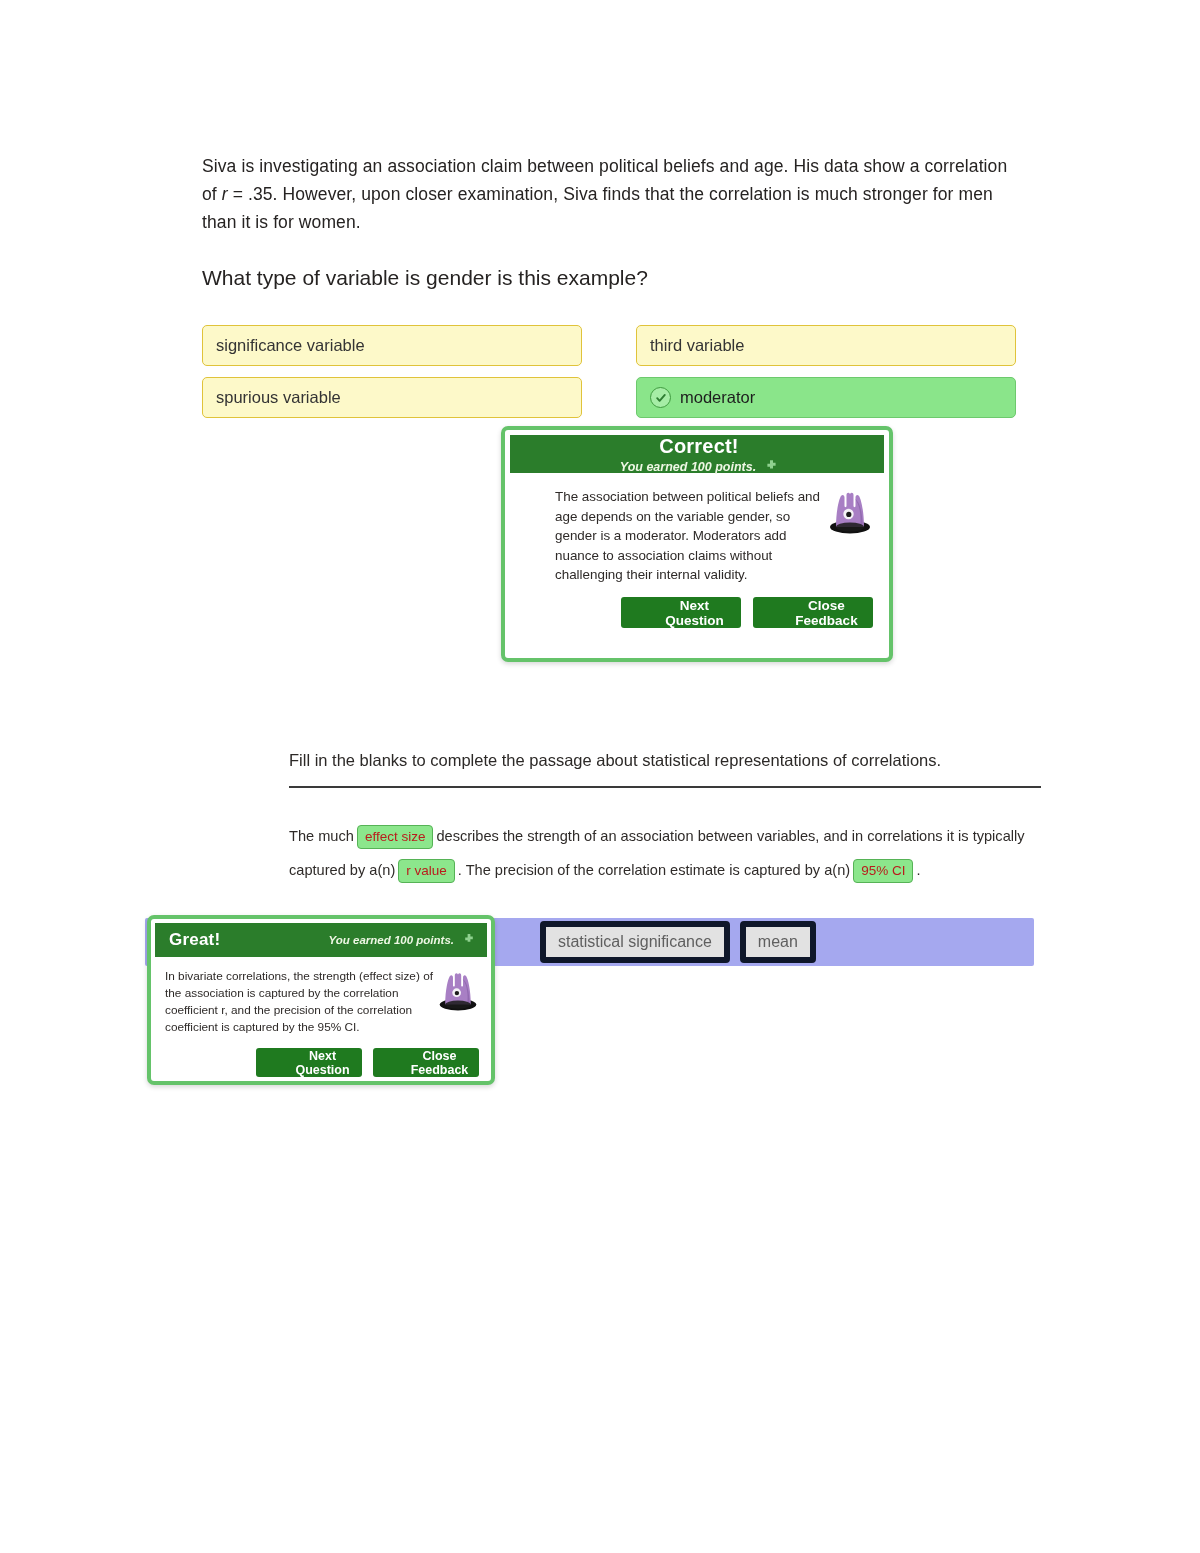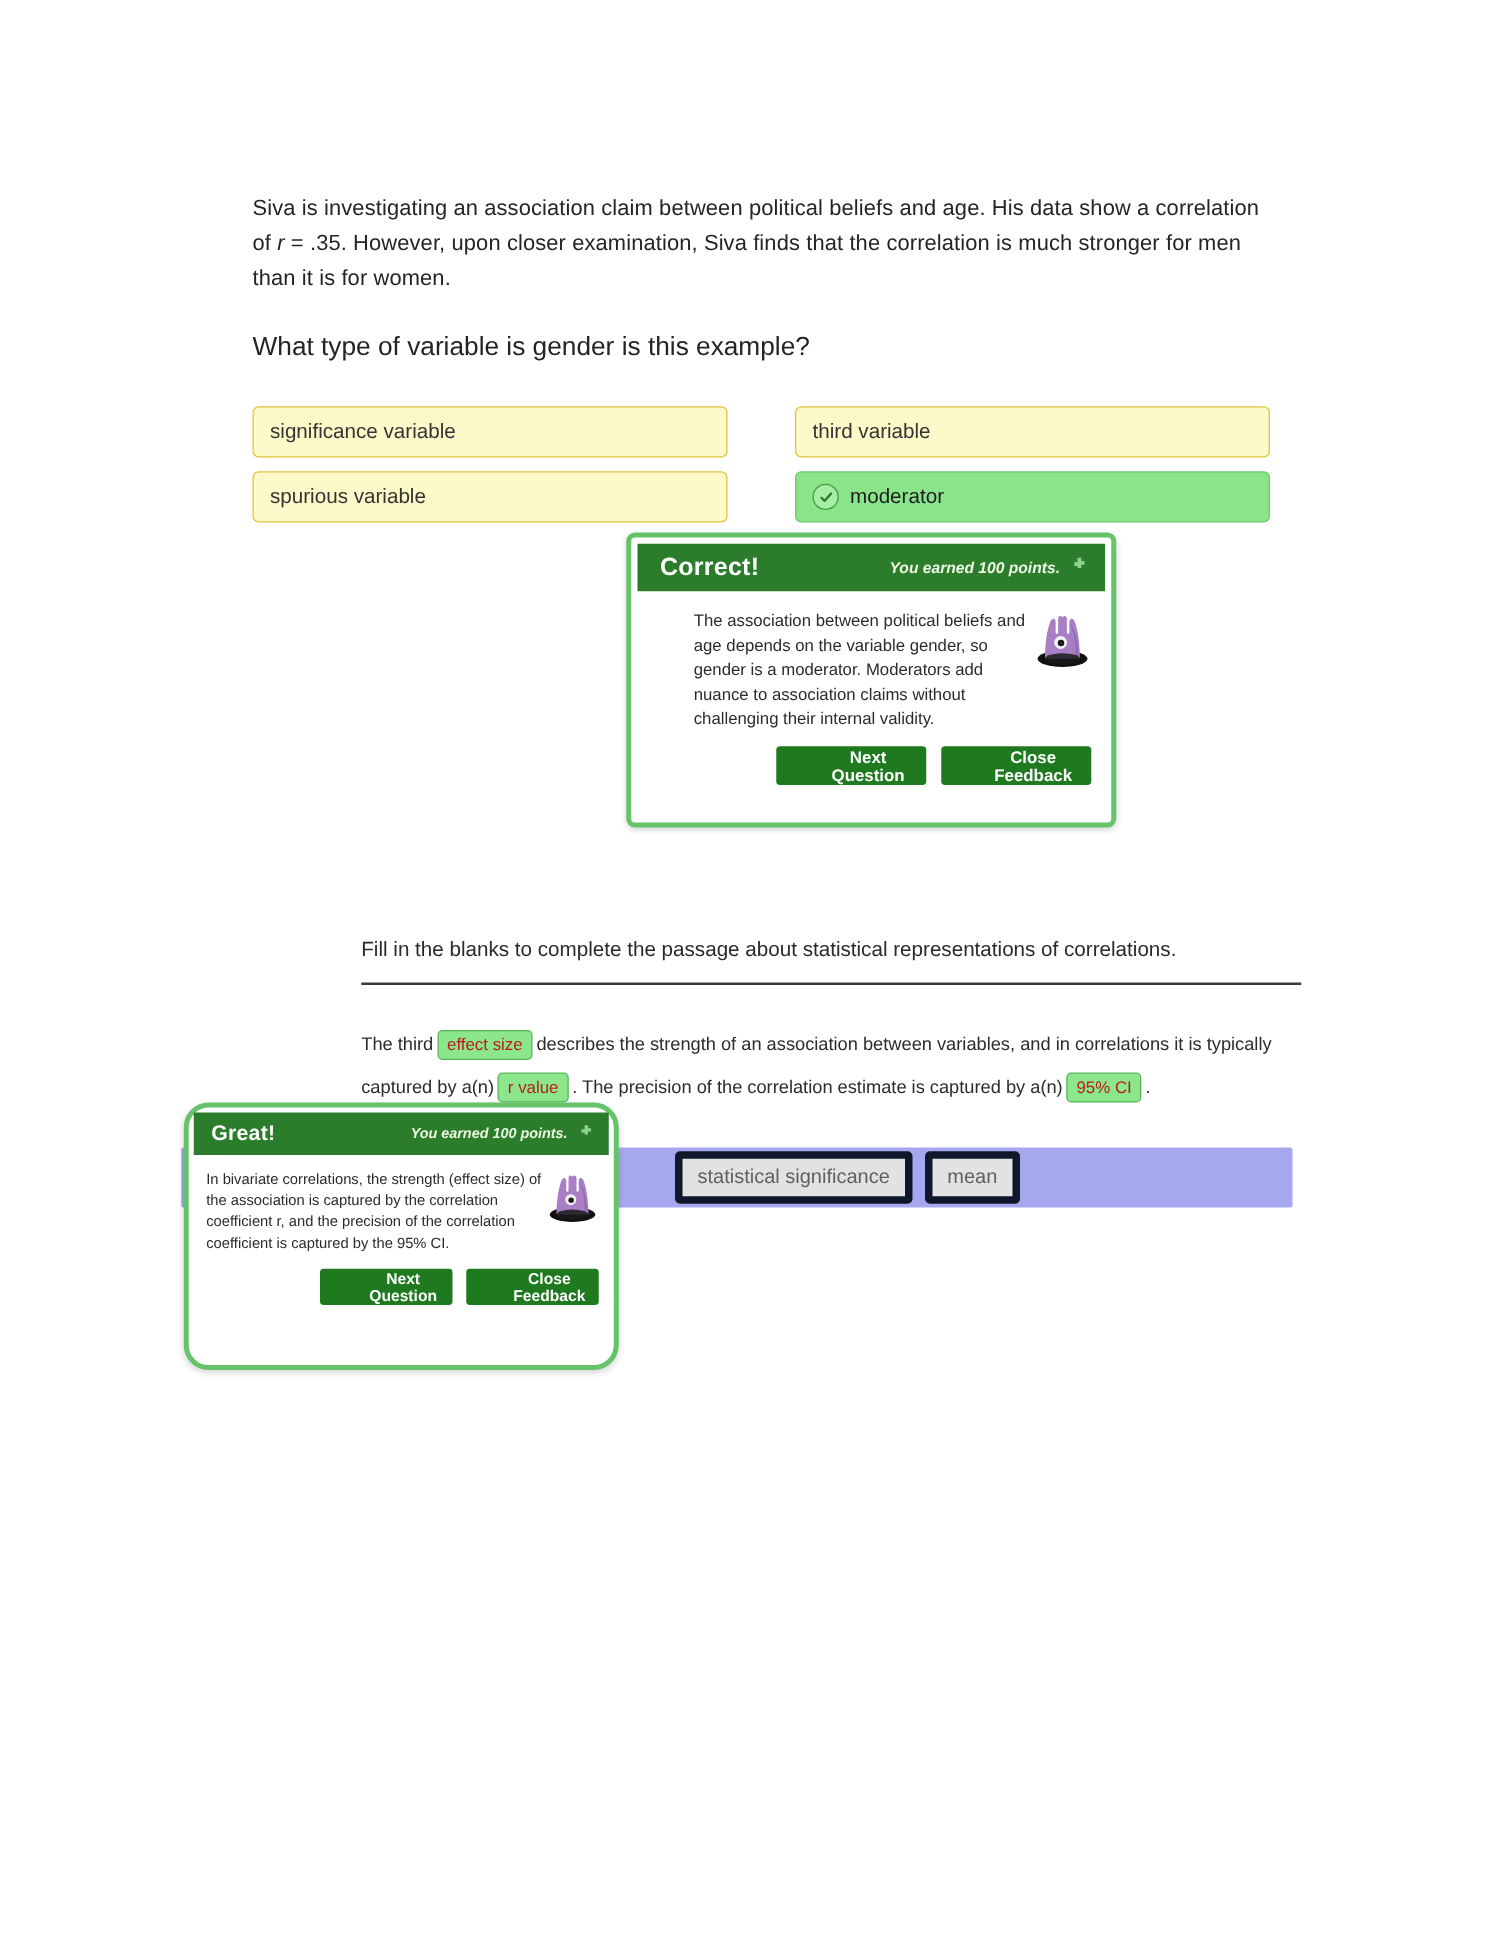--- a/index.html
+++ b/index.html
@@ -142,20 +142,21 @@
   #feedback-correct {
     left: 501px;
     top: 426px;
     width: 392px;
     height: 236px;
   }
   #feedback-correct .fb-header {
     height: 38px;
     padding: 0 14px 0 18px;
     margin: 5px 5px 0 5px;
+    flex-direction: column;
   }
   #feedback-correct .fb-title { font-size: 20px; }
   #feedback-correct .fb-points { font-size: 12.5px; }
   #feedback-correct .fb-body {
     padding: 14px 16px 0 18px;
     margin-left: 32px;
   }
   #feedback-correct .fb-text {
     font-size: 13.4px;
     line-height: 19.5px;
@@ -167,24 +168,23 @@
   }
   #feedback-correct .fb-btn {
     width: 120px;
     height: 31px;
     font-size: 13.5px;
   }
 
   
   #feedback-great {
     left: 147px;
-    top: 882px;
+    top: 915px;
     width: 348px;
-    height: 214px;
-    border-radius: 20px;
+    height: 170px;
   }
   #feedback-great .fb-header {
     height: 34px;
     padding: 0 12px 0 14px;
     margin: 4px 4px 0 4px;
   }
   #feedback-great .fb-title { font-size: 17px; }
   #feedback-great .fb-points { font-size: 11.5px; }
   #feedback-great .fb-body {
     padding: 11px 12px 0 14px;
@@ -326,21 +326,21 @@
   <div class="fb-buttons">
     <button class="fb-btn">Next Question</button>
     <button class="fb-btn">Close Feedback</button>
   </div>
 </div>
 
 <div id="fitb-section">
   <div id="fitb-heading">Fill in the blanks to complete the passage about statistical representations of correlations.</div>
   <hr id="fitb-rule">
   <div id="fitb-passage">
-    <span>The third</span><span class="blank">effect size</span><span>describes the strength of an association between variables, and in correlations it is typically captured by a(n)</span><span class="blank">r value</span><span>. The precision of the correlation estimate is captured by a(n)</span><span class="blank">95% CI</span><span>.</span>
+    <span>The much</span><span class="blank">effect size</span><span>describes the strength of an association between variables, and in correlations it is typically captured by a(n)</span><span class="blank">r value</span><span>. The precision of the correlation estimate is captured by a(n)</span><span class="blank">95% CI</span><span>.</span>
   </div>
 </div>
 
 <div id="word-bank">
   <span class="chip">statistical significance</span>
   <span class="chip">mean</span>
 </div>
 
 <div class="feedback" id="feedback-great">
   <div class="fb-header">

